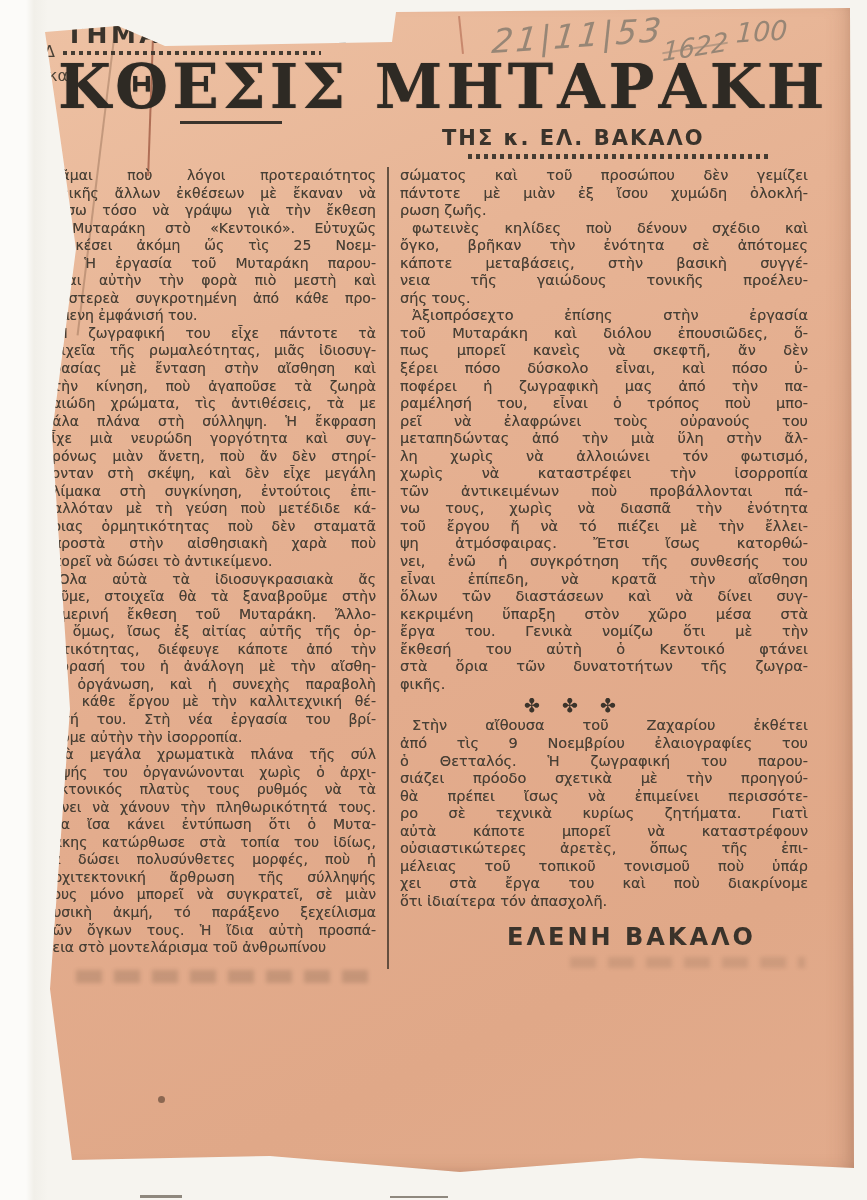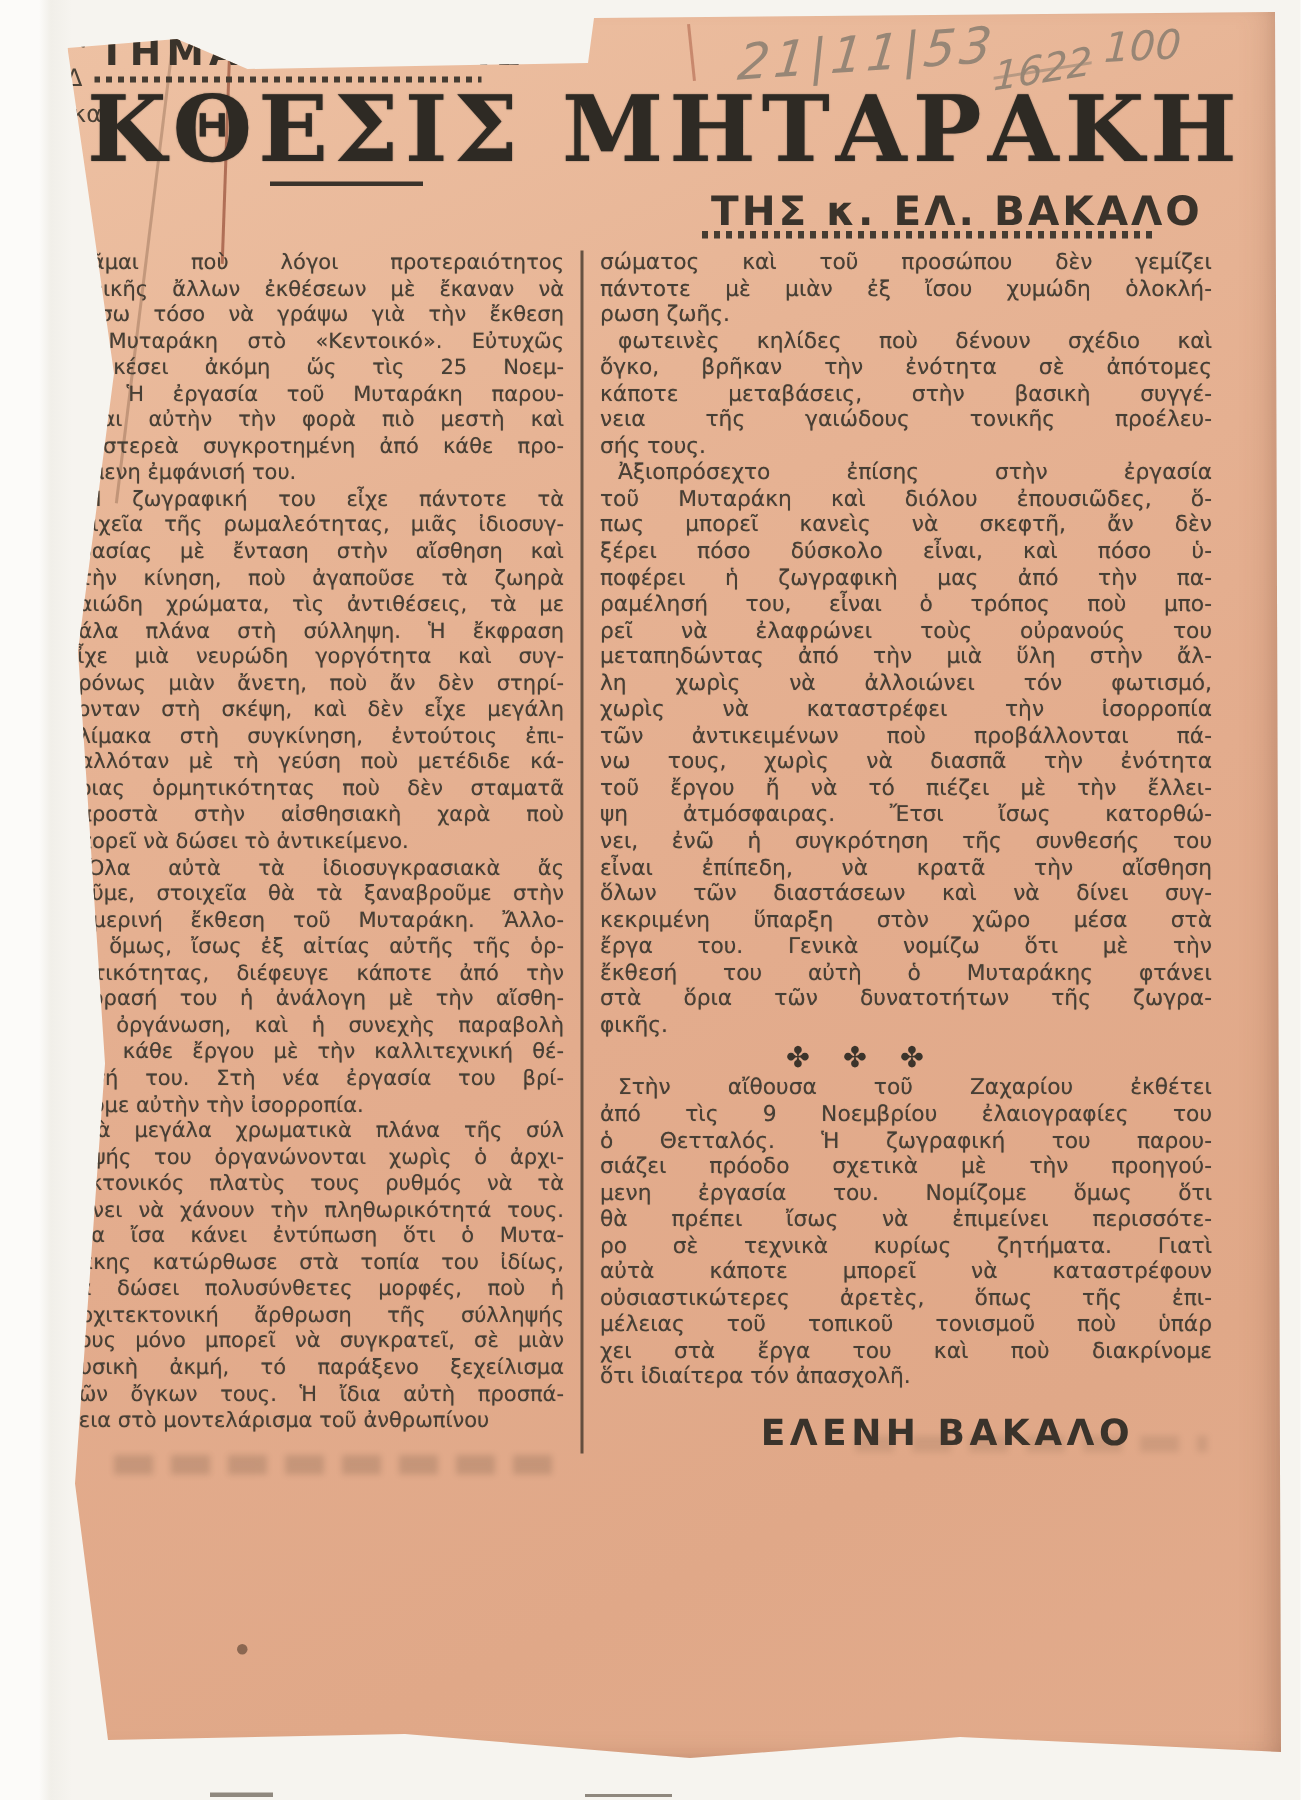--- a/index.html
+++ b/index.html
@@ -38,22 +38,22 @@
   .section-head{position:absolute;left:36px;top:16px;font-size:25px;font-weight:bold;
     letter-spacing:3.5px;color:#3a332b;white-space:nowrap;}
   .rule-dotted{position:absolute;height:4px;
     background-image:repeating-linear-gradient(90deg,#453c32 0 4px,transparent 4px 8px);}
   .rule-head{left:33px;top:47px;width:258px;}
   .rule-byline{left:438px;top:150px;width:302px;height:5px;}
   .headline{position:absolute;left:28px;top:52px;font-family:"DejaVu Serif",serif;
     font-weight:bold;font-size:61px;line-height:1;letter-spacing:4px;color:#2e2a24;
     white-space:nowrap;text-shadow:0 0 1px rgba(46,42,36,.6);}
   .headline-underline{position:absolute;left:150px;top:117px;width:102px;height:3px;background:#3a332b;}
-  .byline{position:absolute;left:444px;top:122px;width:310px;text-align:right;
-    font-size:27px;font-weight:bold;letter-spacing:2px;color:#3a332b;white-space:nowrap;}
+  .byline{position:absolute;left:412px;top:122px;width:310px;text-align:left;
+    font-size:21px;font-weight:bold;letter-spacing:2px;color:#3a332b;white-space:nowrap;}
   
   .hand{position:absolute;color:#837a6d;font-style:italic;opacity:.8;white-space:nowrap;}
   .hand-date{left:462px;top:12px;font-size:33px;transform:rotate(-4deg) skewX(-10deg);letter-spacing:3px;}
   .hand-code{left:632px;top:28px;font-size:26px;transform:rotate(-9deg) skewX(-12deg);
     text-decoration:line-through;text-decoration-color:rgba(131,122,109,.6);}
   .hand-num{left:706px;top:12px;font-size:27px;transform:rotate(-3deg) skewX(-6deg);}
   
   .columns{position:absolute;left:0;top:163px;width:100%;}
   .col{position:absolute;top:0;}
   .col-left{left:14px;width:332px;}
@@ -193,33 +193,32 @@
               <div class="tline">χωρὶς νὰ καταστρέφει τὴν ἰσορροπία</div>
               <div class="tline">τῶν ἀντικειμένων ποὺ προβάλλονται πά-</div>
               <div class="tline">νω τους, χωρὶς νὰ διασπᾶ τὴν ἐνότητα</div>
               <div class="tline">τοῦ ἔργου ἤ νὰ τό πιέζει μὲ τὴν ἔλλει-</div>
               <div class="tline">ψη ἀτμόσφαιρας. Ἔτσι ἴσως κατορθώ-</div>
               <div class="tline">νει, ἐνῶ ἡ συγκρότηση τῆς συνθεσής του</div>
               <div class="tline">εἶναι ἐπίπεδη, νὰ κρατᾶ τὴν αἴσθηση</div>
               <div class="tline">ὅλων τῶν διαστάσεων καὶ νὰ δίνει συγ-</div>
               <div class="tline">κεκριμένη ὕπαρξη στὸν χῶρο μέσα στὰ</div>
               <div class="tline">ἔργα του. Γενικὰ νομίζω ὅτι μὲ τὴν</div>
-              <div class="tline">ἔκθεσή του αὐτὴ ὁ Μυταράκης φτάνει</div>
+              <div class="tline">ἔκθεσή του αὐτὴ ὁ Κεντοικό φτάνει</div>
               <div class="tline">στὰ ὅρια τῶν δυνατοτήτων τῆς ζωγρα-</div>
               <div class="tline">φικῆς.</div>
             </div>
           </div>
         <div class="ornament">✤ ✤ ✤</div>
         <div>
             <div class="para">
               <div class="tline">Στὴν αἴθουσα τοῦ Ζαχαρίου ἐκθέτει</div>
               <div class="tline">ἀπό τὶς 9 Νοεμβρίου ἐλαιογραφίες του</div>
               <div class="tline">ὁ Θετταλός. Ἡ ζωγραφική του παρου-</div>
               <div class="tline">σιάζει πρόοδο σχετικὰ μὲ τὴν προηγού-</div>
-              <div class="tline">μενη ἐργασία του. Νομίζομε ὅμως ὅτι</div>
               <div class="tline">θὰ πρέπει ἴσως νὰ ἐπιμείνει περισσότε-</div>
               <div class="tline">ρο σὲ τεχνικὰ κυρίως ζητήματα. Γιατὶ</div>
               <div class="tline">αὐτὰ κάποτε μπορεῖ νὰ καταστρέφουν</div>
               <div class="tline">οὐσιαστικώτερες ἀρετὲς, ὅπως τῆς ἐπι-</div>
               <div class="tline">μέλειας τοῦ τοπικοῦ τονισμοῦ ποὺ ὑπάρ</div>
               <div class="tline">χει στὰ ἔργα του καὶ ποὺ διακρίνομε</div>
               <div class="tline">ὅτι ἰδιαίτερα τόν ἀπασχολῆ.</div>
             </div>
           </div>
         <div class="signature">ΕΛΕΝΗ ΒΑΚΑΛΟ</div>

